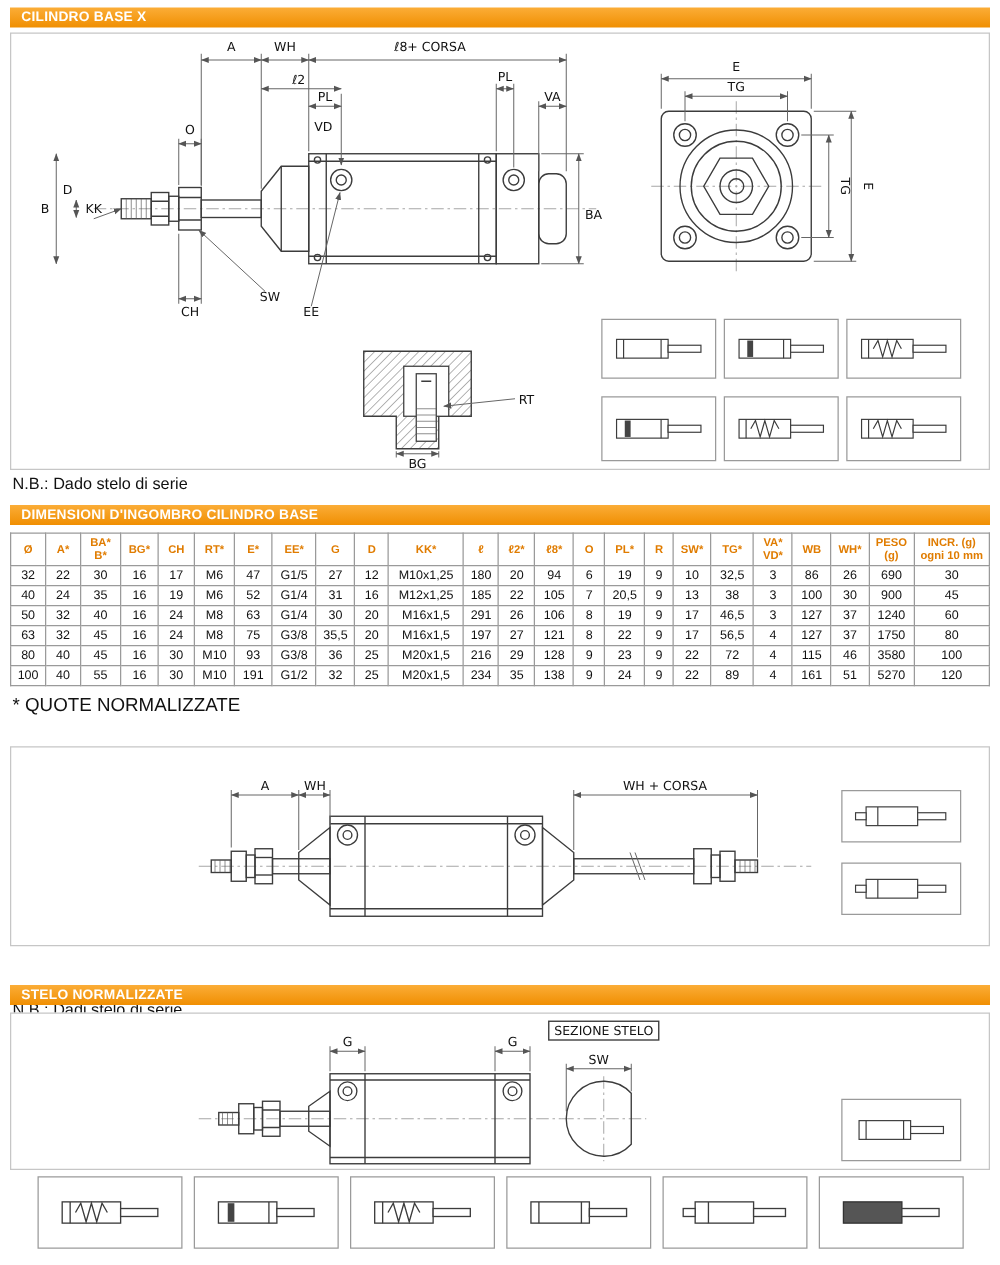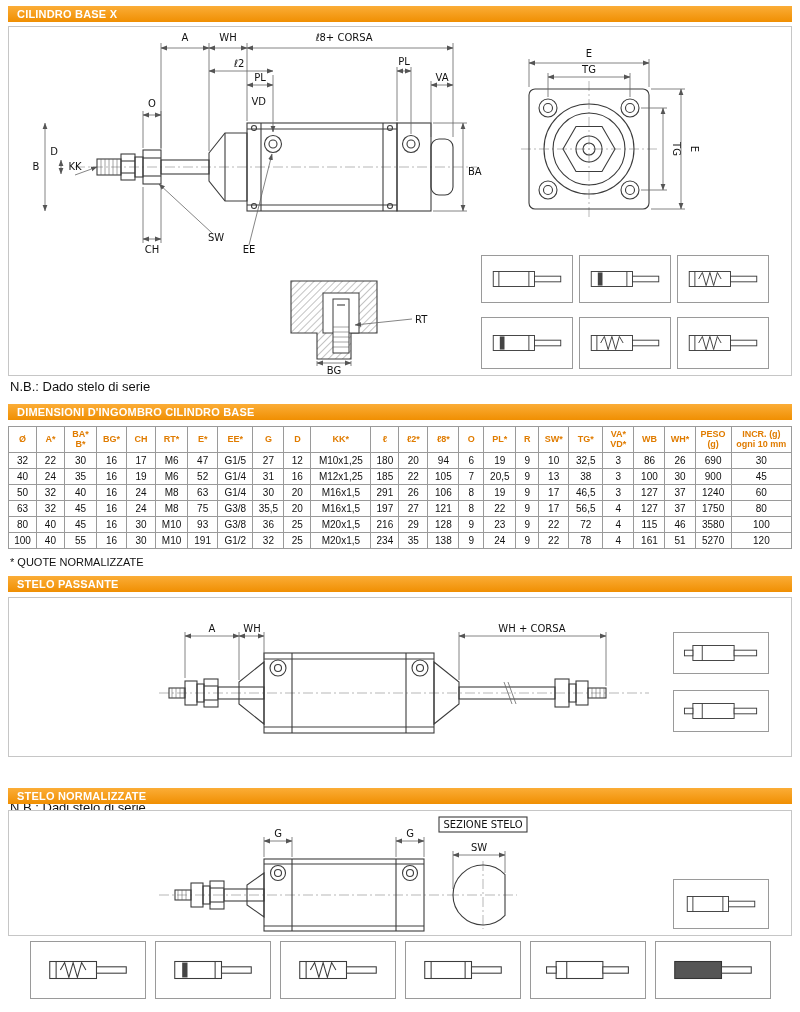--- a/index.html
+++ b/index.html
@@ -9,21 +9,21 @@
     font-family: "Liberation Sans", sans-serif; overflow: hidden;
   }
   .bar {
     position: absolute; left: 8px; width: 784px; height: 16px;
     background: linear-gradient(to bottom, var(--bar-start, #FBAD37), var(--bar-end, #F08F02));
     color: var(--bar-text, #fff); font-size: 11px; font-weight: bold;
     line-height: 16px; padding: 0 9px; letter-spacing: .2px;
   }
   .panel { position: absolute; left: 8px; width: 784px; border: 1px solid #c6c6c6; background: #fff; }
   .note { position: absolute; left: 10px; font-size: 13px; color: #111; }
-  .footnote { position: absolute; left: 10px; top: 556px; font-size: 11px; color: #111; }
+  .footnote { position: absolute; left: 10px; top: 556px; font-size: 15px; color: #111; }
   table.dims { position: absolute; top: 426px; left: 8px; width: 784px; border-collapse: collapse; table-layout: fixed; }
   .dims th {
     border: 1px solid #9a9a9a; color: var(--table-header-text, #E07C00);
     font-size: 9px; font-weight: bold; white-space: pre-line; line-height: 1.15;
     padding: 2px 0; vertical-align: middle; text-align: center;
   }
   .dims td { border: 1px solid #9a9a9a; font-size: 10px; color: #111; text-align: center; padding: 2px 0; }
   svg text { font-family: "DejaVu Sans", sans-serif; font-size: 10px; fill: #111; }
   svg .o  { stroke: #3c3c3c; stroke-width: 1.1; fill: none; }
   svg .f  { stroke: #3c3c3c; stroke-width: 1;   fill: #fff; }
@@ -464,35 +464,32 @@
           <td>32</td>
           <td>25</td>
           <td>M20x1,5</td>
           <td>234</td>
           <td>35</td>
           <td>138</td>
           <td>9</td>
           <td>24</td>
           <td>9</td>
           <td>22</td>
-          <td>78</td>
+          <td>89</td>
           <td>4</td>
           <td>161</td>
           <td>51</td>
           <td>5270</td>
           <td>120</td>
         </tr>
       </tbody>
   </table>
 
   <div class="footnote">* QUOTE NORMALIZZATE</div>
 
-  <div class="bar" style="top:576px">
-    <span>STELO PASSANTE</span>
-  </div>
 
   <div class="panel" style="top:597px; height:160px">
     <svg width="782" height="158" viewBox="0 0 782 158">
       <g>
         <line class="cl" x1="150" y1="95" x2="640" y2="95"></line>
         <rect class="o" x="160" y="90" width="16" height="10"></rect>
         <line class="h" x1="163" y1="90" x2="163" y2="100"></line>
           <line class="h" x1="167" y1="90" x2="167" y2="100"></line>
         <line class="h" x1="171" y1="90" x2="171" y2="100"></line>
           <line class="h" x1="175" y1="90" x2="175" y2="100"></line>

